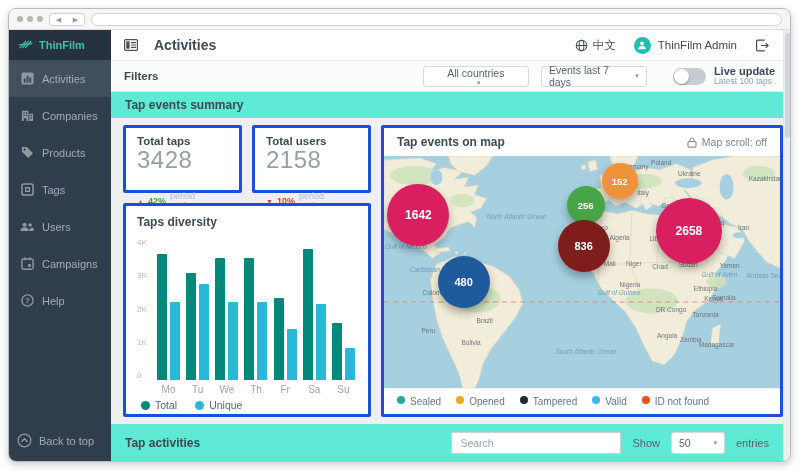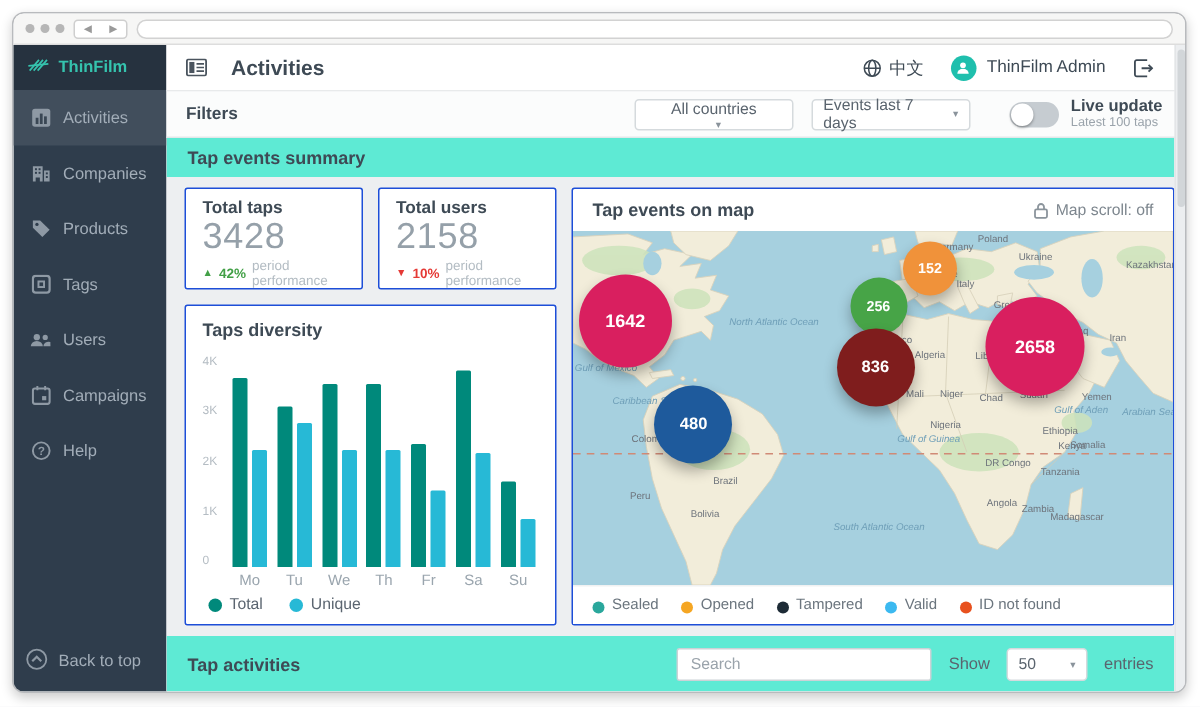--- a/index.html
+++ b/index.html
@@ -39,26 +39,26 @@
   .live-wrap { line-height:1.1; margin-right:2px; }
   .live-label { font-size:11px; font-weight:bold; color:#3e4a55; }
   .live-sub { font-size:8.5px; color:#9aa3ab; }
   
   .content { flex:1; margin-right:7px; overflow:hidden; display:flex; flex-direction:column; }
   .band { background:#5eead4; display:flex; align-items:center; padding:0 14px; flex-shrink:0; }
   .band-title { font-size:12px; font-weight:bold; color:#3e4a55; }
   .band.summary { height:26px; }
   .cards-row { display:flex; gap:10px; padding:7px 0 0 12px; flex:1; min-height:0; }
   .left-col { width:248px; flex-shrink:0; display:flex; flex-direction:column; }
-  .card { background:#fff; border:1px solid #1d4ed8; border-radius:2px; }
+  .card { background:#fff; border:3px solid #1d4ed8; border-radius:2px; }
   .stats-row { display:flex; gap:10px; flex-shrink:0; }
   .stat-card { flex:1; height:68px; padding:7px 11px; }
   .stat-title { font-size:11.5px; font-weight:bold; color:#3e4a55; }
   .stat-value { font-size:24px; font-weight:300; color:#95a0a9; line-height:1.1; letter-spacing:.5px; }
-  .stat-delta { font-size:9px; color:#b3bcc3; display:flex; align-items:center; gap:4px; margin-top:1px;justify-content:flex-end; }
+  .stat-delta { font-size:9px; color:#b3bcc3; display:flex; align-items:center; gap:4px; margin-top:18px;justify-content:flex-end; }
   .d-up { color:#43a047; font-weight:bold; } .d-down { color:#e53935; font-weight:bold; }
   .chart-card { margin-top:10px; flex:1; padding:9px 11px 7px; display:flex; flex-direction:column; min-height:0; }
   .chart-body { display:flex; margin-top:9px; flex:1; }
   .yaxis { width:18px; height:142px; display:flex; flex-direction:column; justify-content:space-between; font-size:8px; color:#b4bcc3; }
   .plot { flex:1; display:flex; justify-content:space-between; padding:0 2px; }
   .grp { display:flex; flex-direction:column; align-items:center; }
   .bars { height:142px; display:flex; align-items:flex-end; gap:3px; }
   .bar { width:10px; border-radius:1px 1px 0 0; }
   .day { font-size:10px; color:#9aa5ae; margin-top:4px; }
   .chart-legend { display:flex; gap:18px; align-items:center; margin-top:4px; padding-left:4px; flex-shrink:0; }
@@ -68,21 +68,21 @@
   .map-card { flex:1; display:flex; flex-direction:column; min-width:0; }
   .map-head { height:28px; display:flex; align-items:center; padding:0 13px; flex-shrink:0; }
   .map-scroll { margin-left:auto; display:flex; align-items:center; gap:5px; font-size:10.5px; color:#7d868e; cursor:pointer; }
   .map-area { flex:1; position:relative; overflow:hidden; background:#a6d0df; cursor:grab; }
   .map-area svg.world { position:absolute; inset:0; width:100%; height:100%; }
   .bubble { position:absolute; transform:translate(-50%,-50%); border-radius:50%; display:flex; align-items:center; justify-content:center; color:#fff; font-weight:bold; box-shadow:0 5px 9px rgba(0,0,0,.3); cursor:pointer; }
   .map-label { position:absolute; transform:translate(-50%,-50%); white-space:nowrap; pointer-events:none; }
   .map-label.country { font-size:6.5px; color:#6e747c; }
   .map-label.ocean { font-size:6.5px; font-style:italic; color:#6f9fb8; }
   .map-legend { height:26px; border-top:1px solid #f0f1f2; background:#fff; display:flex; align-items:center; gap:15px; padding:0 13px; flex-shrink:0; }
-  .mleg-item { display:flex; align-items:flex-end; gap:5px; font-size:10px; color:#6b757e; }
+  .mleg-item { display:flex; align-items:flex-start; gap:5px; font-size:10px; color:#6b757e; }
   .mleg-dot { width:8px; height:8px; border-radius:50%; }
   
   .band.activities { margin-top:7px; height:37px; }
   .act-right { margin-left:auto; display:flex; align-items:center; gap:11px; }
   .search { width:170px; height:22px; border:1px solid #ccd2d6; border-radius:2px; padding:0 8px; font-size:10.5px; color:#4a545e; font-family:"Liberation Sans",sans-serif; }
   .search::placeholder { color:#9aa3ab; }
   .show-label,.entries-label { font-size:11px; color:#5a646e; }
   .pagesize { width:54px; height:22px; }
   
   .scrollbar { position:absolute; right:0; top:0; bottom:0; width:7px; background:#eceef0; border-left:1px solid #e3e5e7; }

